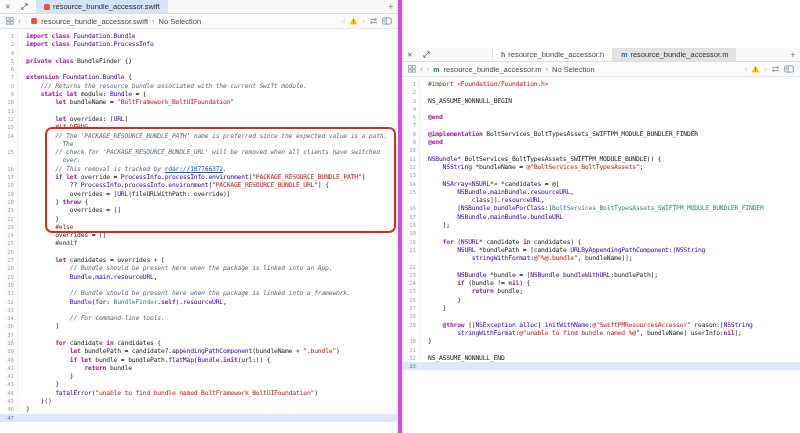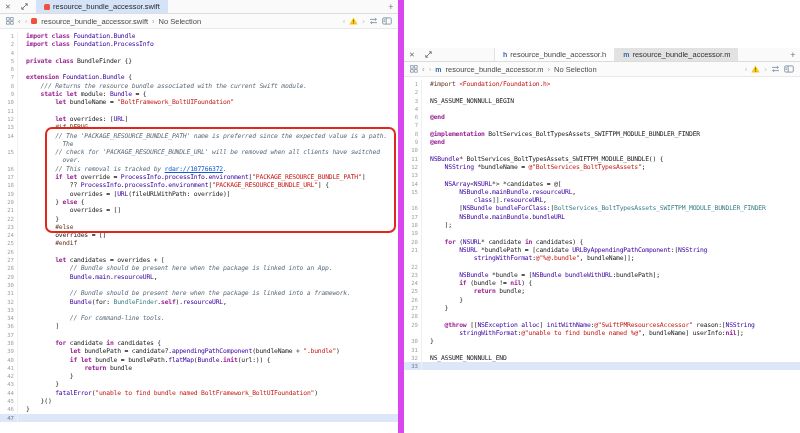--- a/index.html
+++ b/index.html
@@ -1,20 +1,20 @@
 <!DOCTYPE html>
 <html><head>
 <meta charset="utf-8">
 <style>
   html,body{margin:0;padding:0;background:#fff;}
   .window{position:relative;width:800px;height:433px;overflow:hidden;background:#fff;
     font-family:"Liberation Sans",sans-serif;-webkit-font-smoothing:antialiased;}
   .panes{display:flex;width:800px;height:433px;}
   .pane{display:flex;flex-direction:column;height:433px;background:#fff;overflow:hidden;}
-  .pane.left{width:398px;border-right:6px solid #d946ef;}
+  .pane.left{width:398px;border-right:4px solid #d946ef;}
   .pane.right{flex:1;margin-top:48px;}
 
   
   .tabbar{height:13px;background:#fafafa;border-bottom:1px solid #dcdcdc;display:flex;align-items:stretch;
     font-size:8px;color:#3c3c3c;flex-shrink:0;}
   .tbicon{display:flex;align-items:center;justify-content:center;width:16px;color:#6e6e6e;
     font-size:7px;cursor:default;flex-shrink:0;}
   .tab{display:flex;align-items:center;justify-content:center;gap:3px;padding:0 8px;white-space:nowrap;
     font-size:7.5px;color:#2a2a2a;flex-shrink:0;}
   .tab.sel-focus{background:#d4e3f8;}
@@ -146,21 +146,21 @@
             <div class="crow"><span class="ln">12</span><span class="ctext"><span class="tok-n">        </span><span class="tok-k">let</span><span class="tok-n"> overrides: [</span><span class="tok-t">URL</span><span class="tok-n">]</span></span></div>
             <div class="crow"><span class="ln">13</span><span class="ctext"><span class="tok-p">        #if DEBUG</span></span></div>
             <div class="crow"><span class="ln">14</span><span class="ctext"><span class="tok-c">        // The 'PACKAGE_RESOURCE_BUNDLE_PATH' name is preferred since the expected value is a path.</span></span></div>
             <div class="crow"><span class="ln"></span><span class="ctext"><span class="tok-c">          The</span></span></div>
             <div class="crow"><span class="ln">15</span><span class="ctext"><span class="tok-c">        // check for 'PACKAGE_RESOURCE_BUNDLE_URL' will be removed when all clients have switched</span></span></div>
             <div class="crow"><span class="ln"></span><span class="ctext"><span class="tok-c">          over.</span></span></div>
             <div class="crow"><span class="ln">16</span><span class="ctext"><span class="tok-c">        // This removal is tracked by </span><span class="tok-u">rdar://107766372</span><span class="tok-c">.</span></span></div>
             <div class="crow"><span class="ln">17</span><span class="ctext"><span class="tok-n">        </span><span class="tok-k">if let</span><span class="tok-n"> override = </span><span class="tok-t">ProcessInfo</span><span class="tok-n">.</span><span class="tok-t">processInfo</span><span class="tok-n">.</span><span class="tok-t">environment</span><span class="tok-n">[</span><span class="tok-s">"PACKAGE_RESOURCE_BUNDLE_PATH"</span><span class="tok-n">]</span></span></div>
             <div class="crow"><span class="ln">18</span><span class="ctext"><span class="tok-n">            ?? </span><span class="tok-t">ProcessInfo</span><span class="tok-n">.</span><span class="tok-t">processInfo</span><span class="tok-n">.</span><span class="tok-t">environment</span><span class="tok-n">[</span><span class="tok-s">"PACKAGE_RESOURCE_BUNDLE_URL"</span><span class="tok-n">] {</span></span></div>
             <div class="crow"><span class="ln">19</span><span class="ctext"><span class="tok-n">            overrides = [</span><span class="tok-t">URL</span><span class="tok-n">(fileURLWithPath: override)]</span></span></div>
-            <div class="crow"><span class="ln">20</span><span class="ctext"><span class="tok-n">        } </span><span class="tok-k">else</span><span class="tok-n"> {</span></span></div>
+            <div class="crow"><span class="ln">20</span><span class="ctext"><span class="tok-n">        } </span><span class="tok-k">throw</span><span class="tok-n"> {</span></span></div>
             <div class="crow"><span class="ln">21</span><span class="ctext"><span class="tok-n">            overrides = []</span></span></div>
             <div class="crow"><span class="ln">22</span><span class="ctext"><span class="tok-n">        }</span></span></div>
             <div class="crow"><span class="ln">23</span><span class="ctext"><span class="tok-p">        #else</span></span></div>
             <div class="crow"><span class="ln">24</span><span class="ctext"><span class="tok-n">        overrides = []</span></span></div>
             <div class="crow"><span class="ln">25</span><span class="ctext"><span class="tok-p">        #endif</span></span></div>
             <div class="crow"><span class="ln">26</span><span class="ctext"></span></div>
             <div class="crow"><span class="ln">27</span><span class="ctext"><span class="tok-n">        </span><span class="tok-k">let</span><span class="tok-n"> candidates = overrides + [</span></span></div>
             <div class="crow"><span class="ln">28</span><span class="ctext"><span class="tok-c">            // Bundle should be present here when the package is linked into an App.</span></span></div>
             <div class="crow"><span class="ln">29</span><span class="ctext"><span class="tok-n">            </span><span class="tok-t">Bundle</span><span class="tok-n">.</span><span class="tok-t">main</span><span class="tok-n">.</span><span class="tok-t">resourceURL</span><span class="tok-n">,</span></span></div>
             <div class="crow"><span class="ln">30</span><span class="ctext"></span></div>

